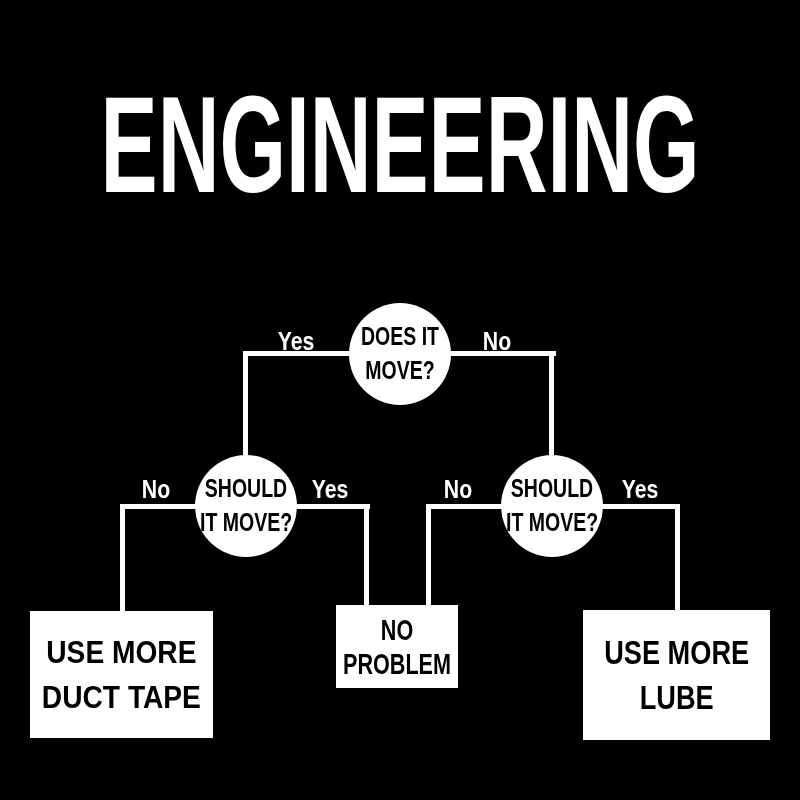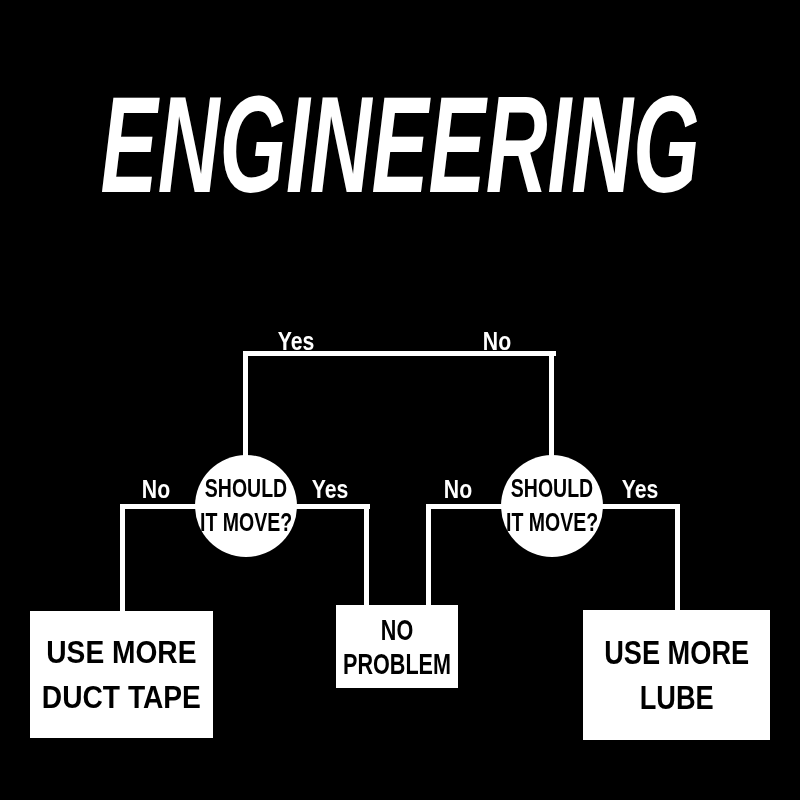--- a/index.html
+++ b/index.html
@@ -10,21 +10,21 @@
   html,body{margin:0;padding:0;background:var(--background);}
   .canvas{
     position:relative;width:800px;height:800px;background:var(--background);
     overflow:hidden;font-family:"Liberation Sans",sans-serif;font-weight:bold;
   }
   
   .title-line{
     position:absolute;left:0;width:800px;display:flex;align-items:center;justify-content:center;
     color:var(--ink);line-height:1;white-space:nowrap;
   }
-  .title-1{top:78px;height:132px;font-size:138px;font-style:italic;}
+  .title-1{top:78px;height:132px;font-size:138px;}
   .title-1 .stretch{transform:scaleX(0.62);}
   .title-2{top:180px;height:106px;font-size:92px;}
   .title-2 .stretch{transform:scaleX(0.69);}
   .stretch{display:inline-block;transform-origin:center;}
   
   .hline,.vline{position:absolute;background:var(--ink);}
   .hline{height:5px;}
   .vline{width:5px;}
   
   .circle{
@@ -66,20 +66,26 @@
   <div class="vline" style="left:549px;top:351px;height:120px;"></div>
 
   <div class="hline" style="left:120px;top:504px;width:250px;"></div>
   <div class="vline" style="left:120px;top:504px;height:109px;"></div>
   <div class="vline" style="left:364px;top:504px;height:103px;"></div>
 
   <div class="hline" style="left:426px;top:504px;width:254px;"></div>
   <div class="vline" style="left:426px;top:504px;height:103px;"></div>
   <div class="vline" style="left:675px;top:504px;height:108px;"></div>
 
+  <div class="circle" style="left:349px;top:303px;">
+    <div class="ctext">
+      <span>DOES IT</span><br>
+      <span>MOVE?</span>
+    </div>
+  </div>
 
   <div class="circle" style="left:195px;top:455px;">
     <div class="ctext">
       <span>SHOULD</span><br>
       <span>IT MOVE?</span>
     </div>
   </div>
 
   <div class="circle" style="left:501px;top:455px;">
     <div class="ctext">

